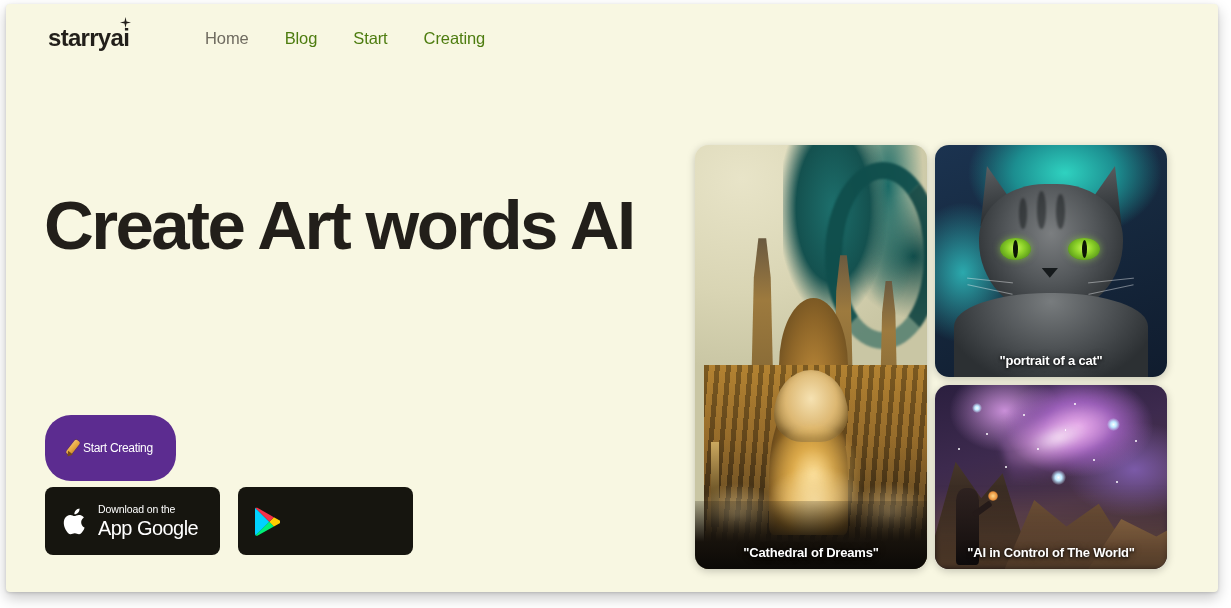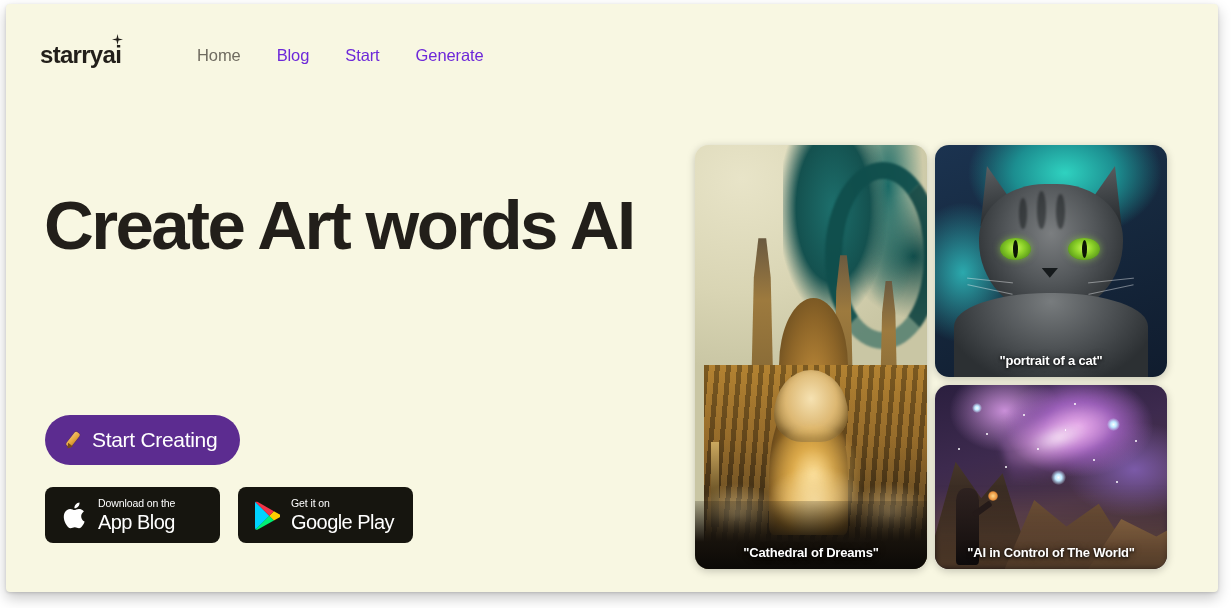--- a/index.html
+++ b/index.html
@@ -21,24 +21,23 @@
     height: 588px;
     background: #f8f7e2;
     border-radius: 4px;
     box-shadow: 0 6px 14px rgba(0,0,0,0.22), 0 1px 3px rgba(0,0,0,0.14);
     overflow: hidden;
   }
 
   
   #header {
     position: absolute;
-    left: 4px; top: 0;
+    left: 12px; top: 0;
     width: 100%;
     height: 88px;
-    margin-top: 17px;
   }
 
   #logo {
     position: absolute;
     left: 30px;
     top: 20px;
     font-size: 24px;
     font-weight: 800;
     letter-spacing: -0.7px;
     color: #221f1a;
@@ -57,21 +56,21 @@
 
   #nav {
     position: absolute;
     left: 186px;
     top: 23px;
     display: flex;
     gap: 34px;
   }
   #nav a {
     font-size: 16.5px;
-    color: #6d28d9;
+    color: #4d7c0f;
     text-decoration: none;
     letter-spacing: -0.1px;
     padding: 2px 1px;
     cursor: pointer;
   }
   #nav a.active { color: #6f6b60; }
 
   #create-btn {
     position: absolute;
     right: 30px;
@@ -144,40 +143,39 @@
     line-height: 25.5px;
     color: #36322a;
     letter-spacing: -0.25px;
   }
   #subtitle .emoji { font-size: 17px; }
 
   #start-btn {
     position: absolute;
     left: 39px;
     top: 411px;
-    height: 50px;
+    height: 66px;
     padding: 0 23px 0 18px;
     border: none;
     border-radius: 26px;
     background: #5c2c90;
     color: #ffffff;
-    font-size: 21px;
+    font-size: 12px;
     font-family: "Liberation Sans", sans-serif;
     display: flex;
     align-items: center;
-    gap: 9px;
     cursor: pointer;
     letter-spacing: -0.3px;
   }
 
   
   .store-badge {
     position: absolute;
     top: 483px;
-    height: 56px;
+    height: 68px;
     background: #16150f;
     border-radius: 8px;
     display: flex;
     align-items: center;
     cursor: pointer;
     padding: 0 16px;
     gap: 11px;
   }
   #appstore-badge { left: 39px; width: 175px; }
   #googleplay-badge { left: 232px; width: 175px; }
@@ -419,21 +417,21 @@
         <svg viewBox="0 0 12 12" width="11" height="11" aria-hidden="true">
           <path d="M6 0 L7.1 4.9 L12 6 L7.1 7.1 L6 12 L4.9 7.1 L0 6 L4.9 4.9 Z" fill="#221f1a"></path>
         </svg>
       </span>
     </div>
 
     <nav id="nav">
       <a class="active">Home</a>
       <a>Blog</a>
       <a>Start</a>
-      <a>Generate</a>
+      <a>Creating</a>
     </nav>
 
   </div>
 
   <h1 id="headline">Create Art words AI</h1>
 
 
   <button id="start-btn">
     <span class="pencil">
       <span class="body"></span>
@@ -444,36 +442,32 @@
 
   <a id="appstore-badge" class="store-badge">
     <span class="apple-logo">
       <svg viewBox="0 0 26 31" width="26" height="31" aria-hidden="true">
         <path fill="#ffffff" d="M20.2 16.4c0-3.3 2.7-4.9 2.8-5-1.5-2.2-3.9-2.5-4.7-2.5-2-.2-3.9 1.2-4.9 1.2-1 0-2.6-1.2-4.2-1.1-2.2.03-4.2 1.3-5.3 3.2-2.3 3.9-.6 9.7 1.6 12.9 1.1 1.6 2.4 3.3 4.1 3.2 1.6-.06 2.3-1 4.2-1 1.9 0 2.5 1 4.2 1 1.7-.03 2.8-1.6 3.9-3.2 1.2-1.8 1.7-3.6 1.7-3.7-.04-.02-3.3-1.3-3.4-5z"></path>
         <path fill="#ffffff" d="M17.2 6.5c.9-1.1 1.5-2.6 1.3-4.1-1.3.05-2.9.9-3.8 2-.8 1-1.5 2.5-1.3 3.9 1.4.1 2.9-.7 3.8-1.8z"></path>
       </svg>
     </span>
     <span class="badge-text">
       <span class="badge-top">Download on the</span>
-      <span class="badge-bottom">App Blog</span>
+      <span class="badge-bottom">App Google</span>
     </span>
   </a>
 
   <a id="googleplay-badge" class="store-badge">
     <span class="play-logo">
       <svg viewBox="0 0 26 29" width="26" height="29" aria-hidden="true">
         <path fill="#00d2ff" d="M1.6 0.6C1.2 1 1 1.6 1 2.4v24.2c0 .8.2 1.4.6 1.8l.1.1 13.6-13.5v-.3L1.7 1.2z"></path>
         <path fill="#ffce00" d="M19.8 19.5l-4.5-4.5v-.3l4.5-4.5.1.06 5.4 3c1.5.9 1.5 2.3 0 3.2l-5.4 3z"></path>
         <path fill="#00f076" d="M19.9 19.4L15.3 14.8 1.6 28.4c.5.5 1.3.6 2.2.1l16.1-9.1"></path>
         <path fill="#f43249" d="M19.9 10.2L3.8 1.1C2.9.6 2.1.7 1.6 1.2l13.7 13.6z"></path>
       </svg>
-    </span>
-    <span class="badge-text">
-      <span class="badge-top">Get it on</span>
-      <span class="badge-bottom">Google Play</span>
     </span>
   </a>
 
   <div id="gallery">
 
     <div id="card-cathedral" class="card">
       <div class="art">
         <div class="cath-sky"></div>
         <div class="cath-teal"></div>
         <div class="cath-teal2"></div>

